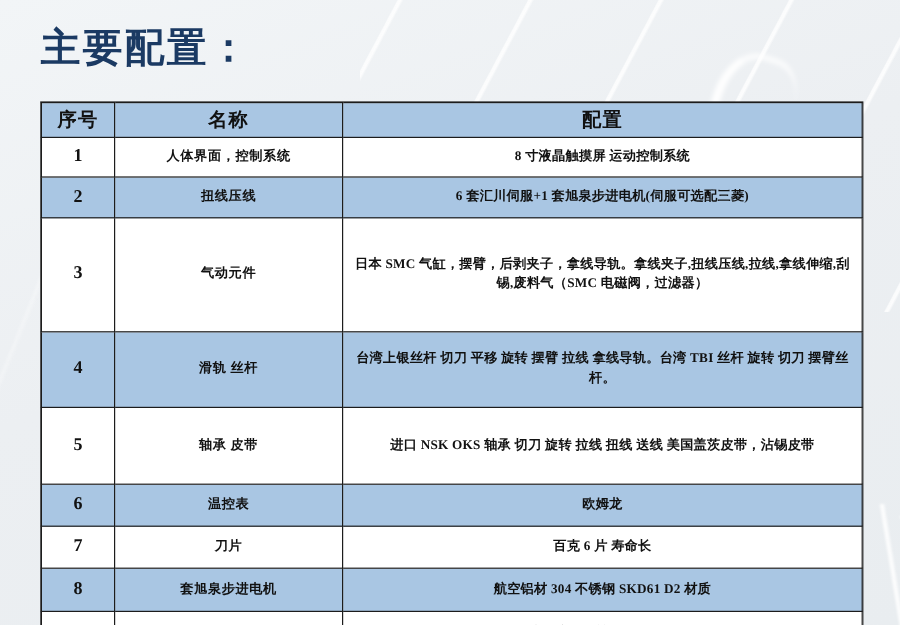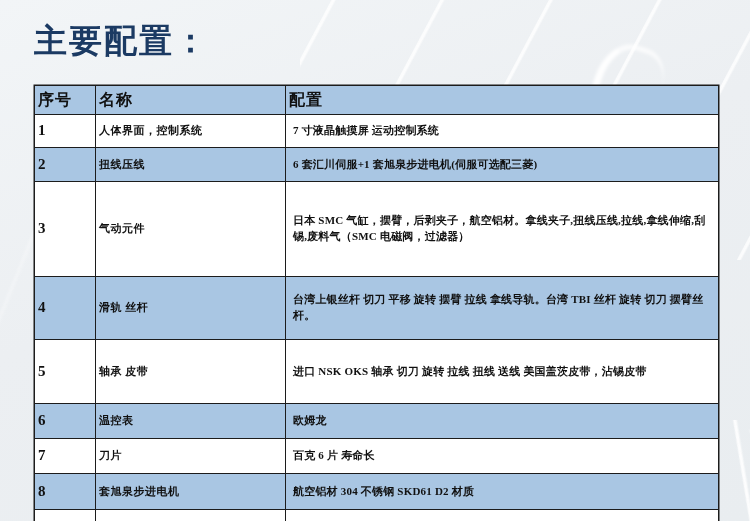--- a/index.html
+++ b/index.html
@@ -142,21 +142,21 @@
     background: #ffffff;
     box-shadow: 0 0 0 0.5px #1a1a1a;
   }
   #config-table col.c-index { width: 61px; }
   #config-table col.c-name  { width: 190px; }
   #config-table col.c-spec  { width: 433px; }
 
   #config-table th,
   #config-table td {
     border: 1px solid #1c1c1c;
-    text-align: left;
+    text-align: center;
     vertical-align: middle;
     color: #111111;
     font-family: "Liberation Serif", "DejaVu Serif", serif;
     padding: 0 3px;
     margin-left: 13px;
   }
 
   #config-table thead th {
     background: #a9c6e3;
     font-size: 16px;
@@ -221,31 +221,31 @@
       <tr>
         <th>序号</th>
         <th>名称</th>
         <th>配置</th>
       </tr>
     </thead>
     <tbody>
       <tr class="plain r1">
         <td class="col-index">1</td>
         <td class="col-name">人体界面，控制系统</td>
-        <td class="col-spec">7 寸液晶触摸屏 运动控制系统</td>
+        <td class="col-spec">8 寸液晶触摸屏 运动控制系统</td>
       </tr>
       <tr class="shade r2">
         <td class="col-index">2</td>
         <td class="col-name">扭线压线</td>
         <td class="col-spec">6 套汇川伺服+1 套旭泉步进电机(伺服可选配三菱)</td>
       </tr>
       <tr class="plain r3">
         <td class="col-index">3</td>
         <td class="col-name">气动元件</td>
-        <td class="col-spec">日本 SMC 气缸，摆臂，后剥夹子，航空铝材。拿线夹子,扭线压线,拉线,拿线伸缩,刮锡,废料气（SMC 电磁阀，过滤器）</td>
+        <td class="col-spec">日本 SMC 气缸，摆臂，后剥夹子，拿线导轨。拿线夹子,扭线压线,拉线,拿线伸缩,刮锡,废料气（SMC 电磁阀，过滤器）</td>
       </tr>
       <tr class="shade r4">
         <td class="col-index">4</td>
         <td class="col-name">滑轨 丝杆</td>
         <td class="col-spec">台湾上银丝杆 切刀 平移 旋转 摆臂 拉线 拿线导轨。台湾 TBI 丝杆 旋转 切刀 摆臂丝杆。</td>
       </tr>
       <tr class="plain r5">
         <td class="col-index">5</td>
         <td class="col-name">轴承 皮带</td>
         <td class="col-spec">进口 NSK OKS 轴承 切刀 旋转 拉线 扭线 送线 美国盖茨皮带，沾锡皮带</td>

